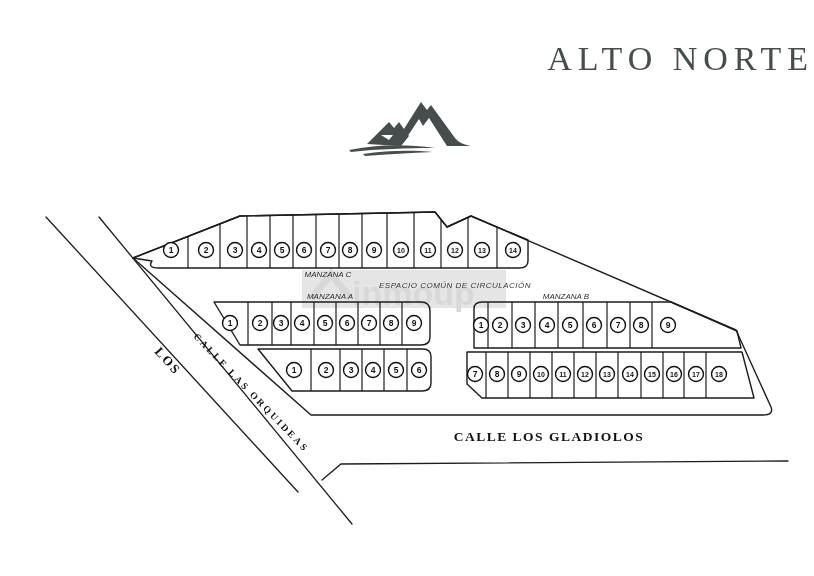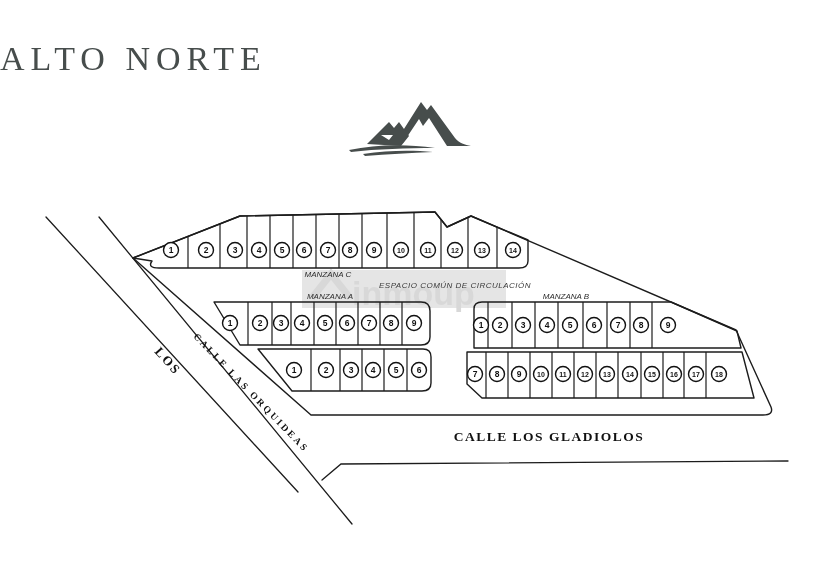--- a/index.html
+++ b/index.html
@@ -1,20 +1,20 @@
 <!DOCTYPE html>
 <html><head>
 <meta charset="utf-8">
 <style>
   html,body{margin:0;padding:0;background:#ffffff;}
   .page{
     position:relative;width:814px;height:576px;background:#ffffff;
     overflow:hidden;font-family:"Liberation Sans",sans-serif;
   }
-  .brand{position:absolute;top:40px;left:0;width:814px;text-align:left;}
+  .brand{position:absolute;top:40px;left:0;width:814px;text-align:right;}
   .brand h1{
     margin:0;font-family:"Liberation Serif",serif;font-weight:500;
     font-size:34px;letter-spacing:6px;color:#474d4c;
   }
   .logo{position:absolute;top:88px;left:337px;width:150px;height:72px;}
   .plan{position:absolute;top:0;left:0;width:814px;height:576px;}
   .outline{fill:none;stroke:#1c1c1c;stroke-width:1.4;stroke-linejoin:round;}
   .divider{stroke:#1c1c1c;stroke-width:1.2;}
   .street{fill:none;stroke:#1c1c1c;stroke-width:1.3;stroke-linecap:round;}
   .mz-label{font-family:"Liberation Sans",sans-serif;font-style:italic;

